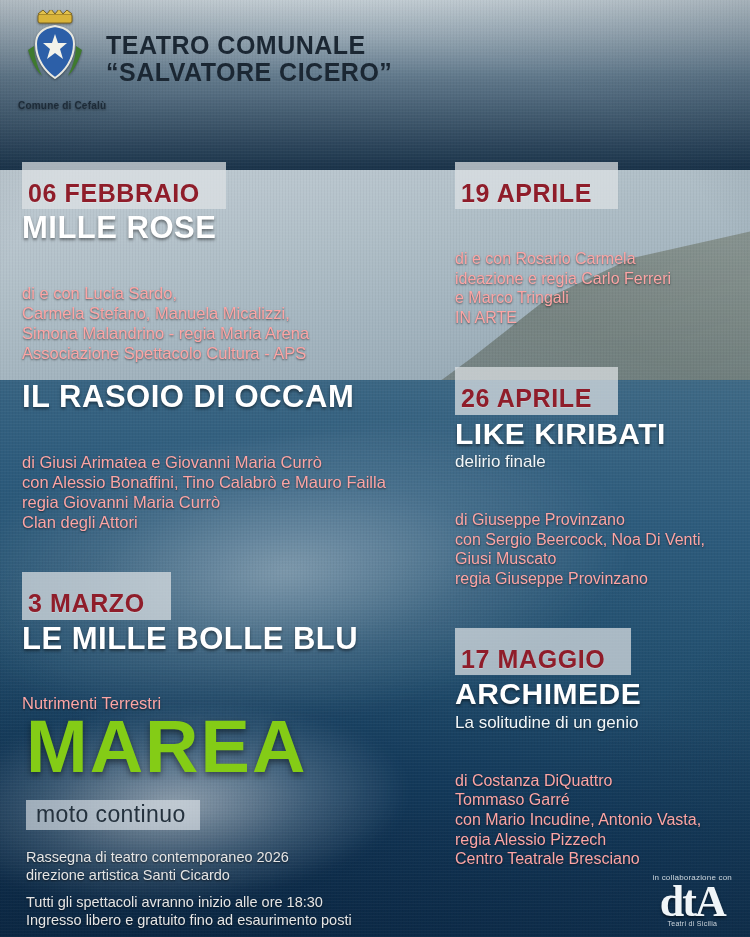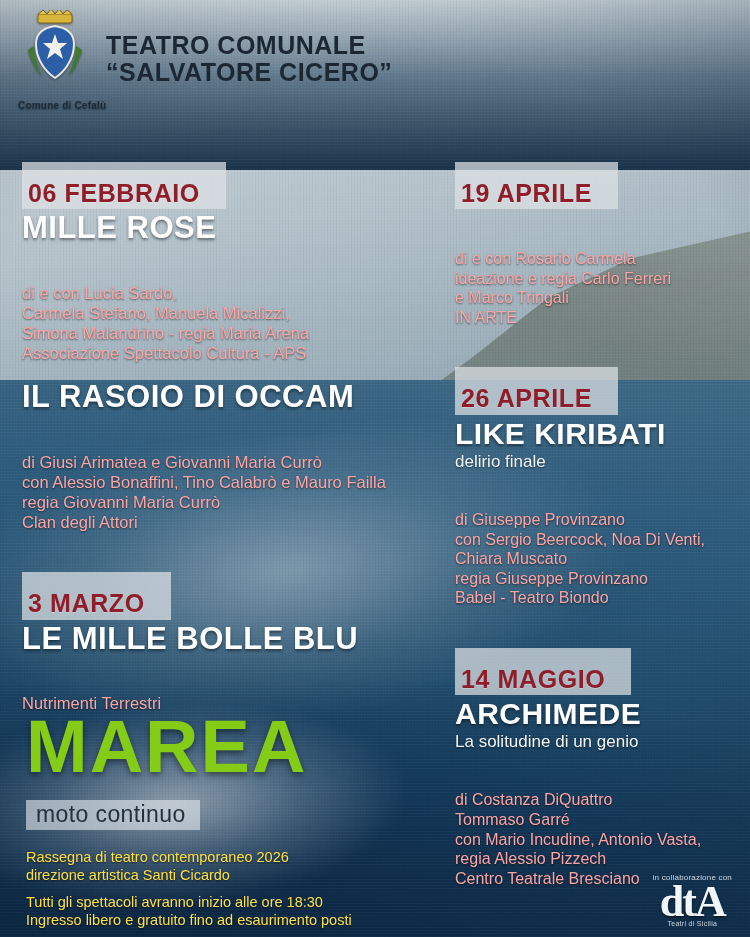--- a/index.html
+++ b/index.html
@@ -187,21 +187,21 @@
     letter-spacing: .4px;
   }
 
   .footer {
     position: absolute;
     left: 26px;
     top: 848px;
     width: 420px;
     font-size: 14.5px;
     line-height: 1.25;
-    color: #fde047;
+    color: #e5e5e5;
     text-shadow: 0 1px 2px rgba(0,0,0,.55);
   }
   .footer .gap { margin-top: 9px; }
 
   
   .brand {
     position: absolute;
     right: 18px;
     bottom: 10px;
     text-align: center;
@@ -318,29 +318,28 @@
 
     <div class="entry">
       <div class="date-band">
         <span class="date-text">26 APRILE</span>
       </div>
       <div class="title">LIKE KIRIBATI</div>
       <div class="subtitle">delirio finale</div>
       <div class="credits">
         <div>di Giuseppe Provinzano</div>
         <div>con Sergio Beercock, Noa Di Venti,</div>
-        <div>Chiara Muscato</div>
+        <div>Giusi Muscato</div>
         <div>regia  Giuseppe Provinzano</div>
-        <div>Babel - Teatro Biondo</div>
-      </div>
-    </div>
-
-    <div class="entry">
-      <div class="date-band">
-        <span class="date-text">14 MAGGIO</span>
+      </div>
+    </div>
+
+    <div class="entry">
+      <div class="date-band">
+        <span class="date-text">17 MAGGIO</span>
       </div>
       <div class="title">ARCHIMEDE</div>
       <div class="subtitle">La solitudine di un genio</div>
       <div class="credits">
         <div>di Costanza DiQuattro</div>
         <div>Tommaso Garré</div>
         <div>con Mario Incudine, Antonio Vasta,</div>
         <div>regia Alessio Pizzech</div>
         <div>Centro Teatrale Bresciano</div>
       </div>

